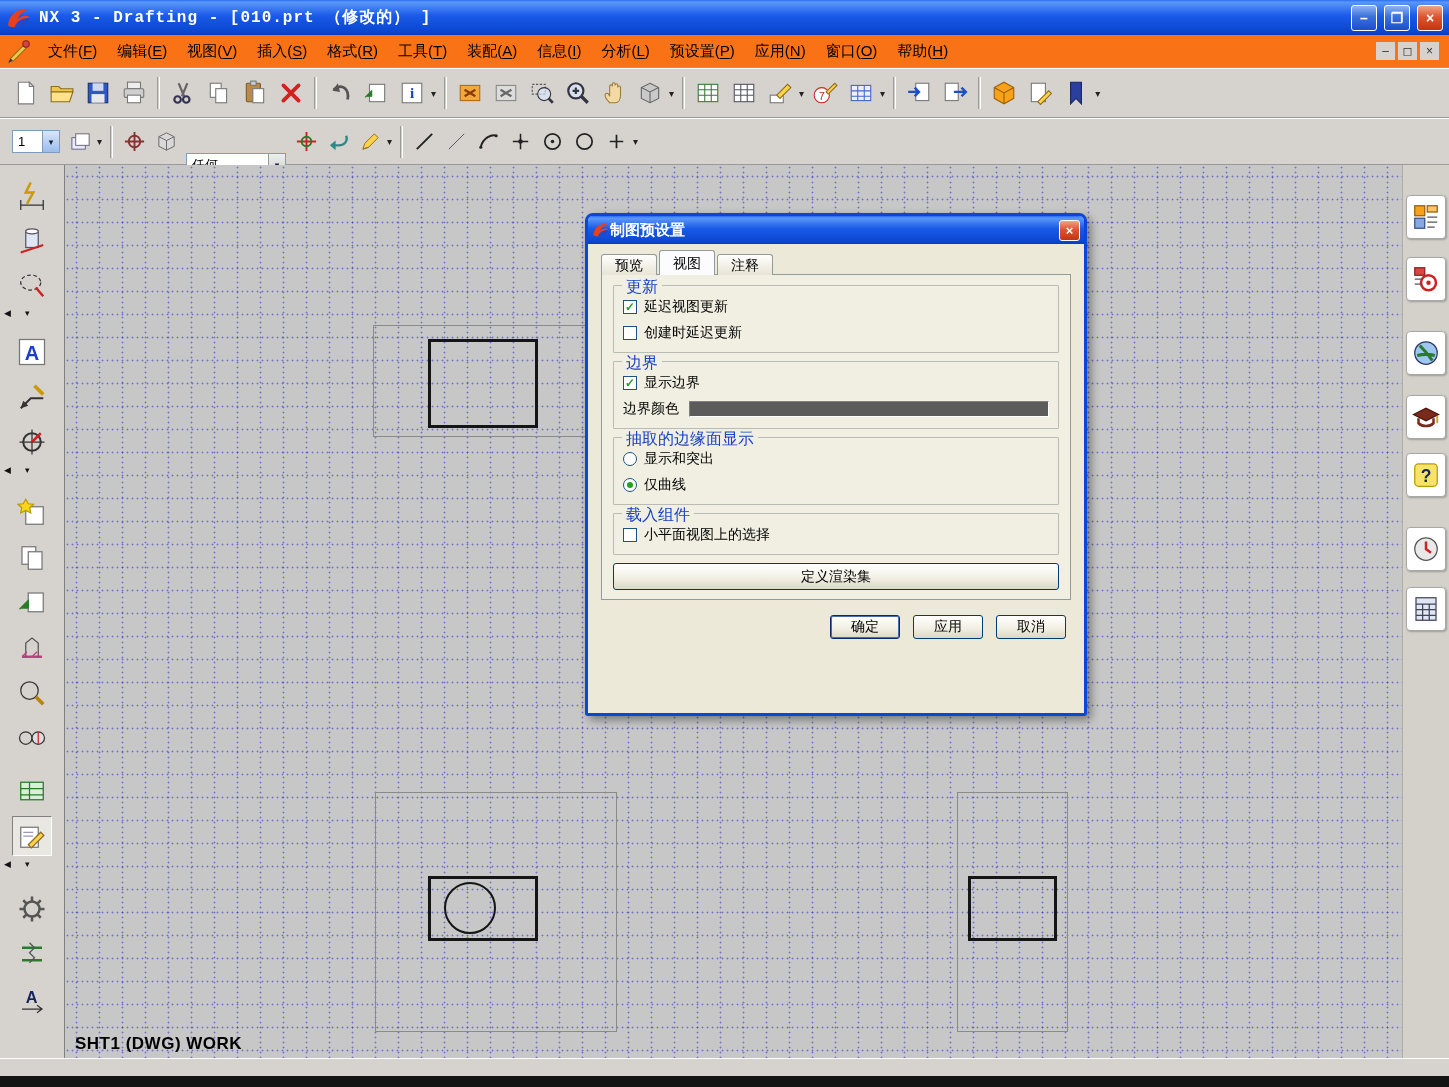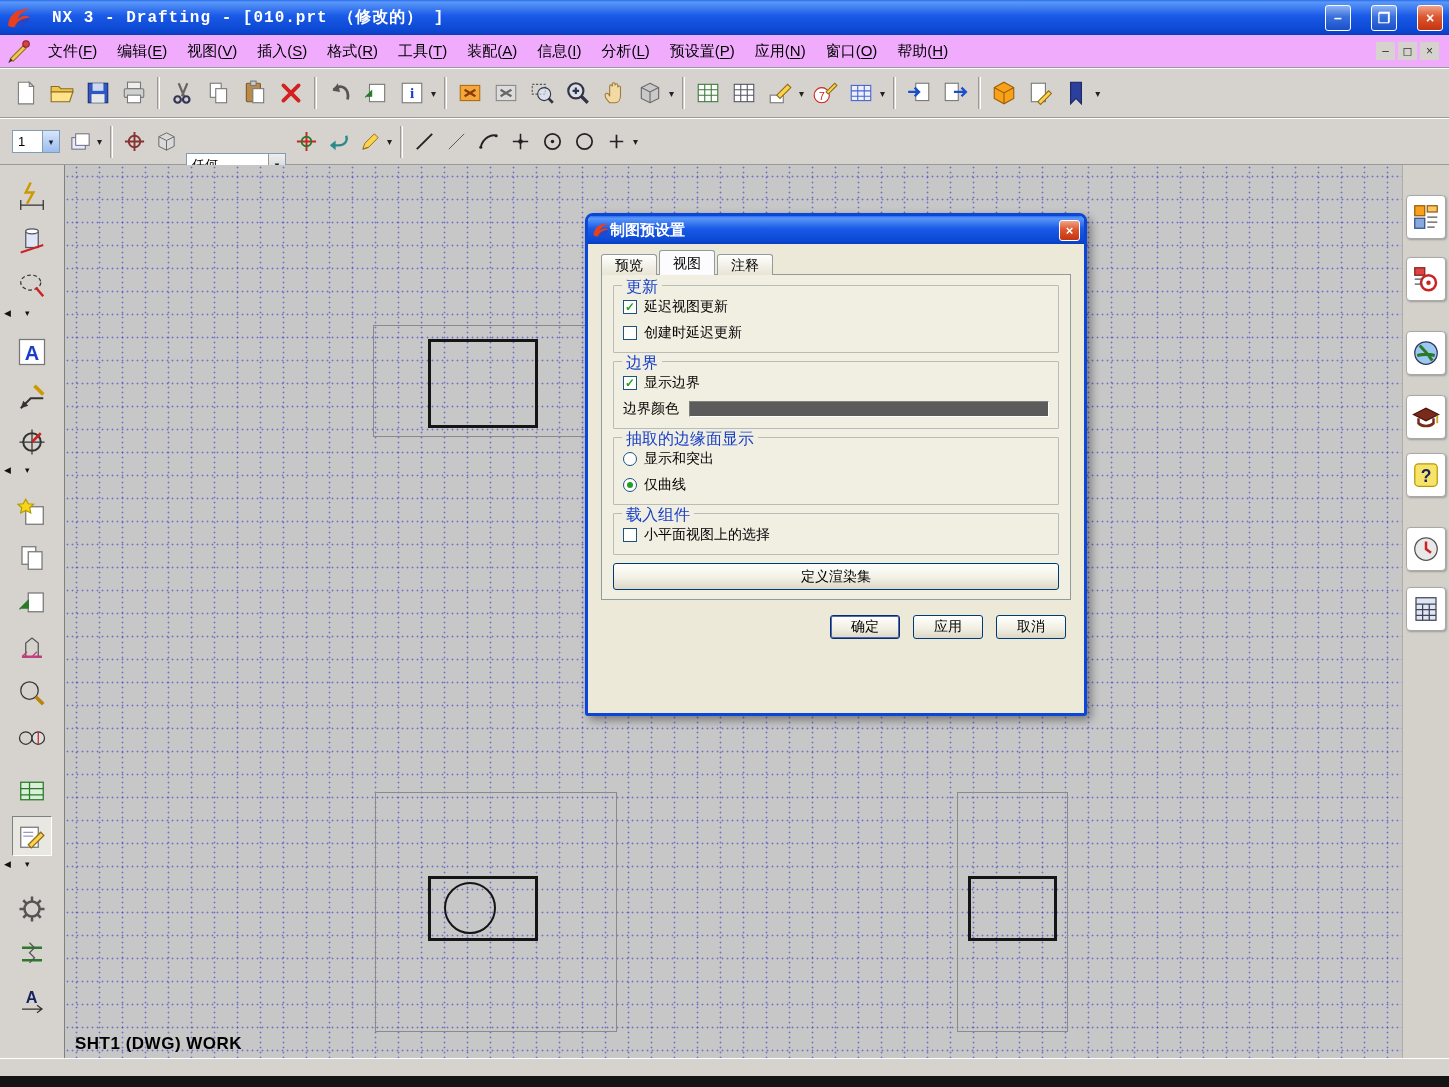--- a/index.html
+++ b/index.html
@@ -4,32 +4,32 @@
 <style>
   * { margin:0; padding:0; box-sizing:border-box; }
   html,body { background:#000; }
   body { font-family:"Liberation Sans", sans-serif; }
 
   .window { position:relative; width:1449px; height:1087px; background:#d6d3ce; overflow:hidden; }
 
   
   .titlebar { position:absolute; top:0; left:0; width:100%; height:35px;
     background:linear-gradient(180deg,#2a6ef0 0%,#5a97f8 6%,#1a5ae8 45%,#0a46d0 90%,#0a3cb8 100%);
-    display:flex; align-items:center; padding:0 6px; gap:20px; }
+    display:flex; align-items:center; padding:0 6px; gap:7px; }
   .app-icon { width:23px; height:23px; flex:0 0 auto; }
   .title-text { color:#fff; font-family:"Liberation Mono", monospace; font-weight:bold;
     font-size:16px; letter-spacing:1px; flex:1; white-space:nowrap; overflow:hidden; }
   .tb-btn { width:26px; height:26px; border-radius:3px; border:1px solid #fff;
     color:#fff; font-size:14px; font-weight:bold; line-height:1;
     display:flex; align-items:center; justify-content:center;
     background:linear-gradient(180deg,#8fb4f4,#3a70dc 45%,#1a50c8); cursor:default; }
   .tb-btn.close { background:linear-gradient(180deg,#f0a488,#dc5630 45%,#c43410); }
 
   
-  .menubar { position:absolute; top:35px; left:0; width:100%; height:33px; background:#f0abfc;
+  .menubar { position:absolute; top:35px; left:0; width:100%; height:33px; background:#f97316;
     border-bottom:1px solid #9a9a9a; display:flex; align-items:center; padding:0 4px; }
   .menu-app { width:22px; height:22px; margin:0 6px 0 2px; }
   .menu-item { padding:5px 10px; font-size:15px; color:#000; white-space:nowrap; }
   .menu-item u { text-underline-offset:2px; }
   .menu-controls { margin-left:auto; display:flex; gap:3px; padding-right:6px; }
   .mc-btn { width:19px; height:18px; font-size:12px; line-height:1; display:flex; align-items:center;
     justify-content:center; color:#333; background:#d6d3ce; border:1px solid #d6d3ce; }
 
   
   .toolbar { position:absolute; left:0; width:100%; background:#d6d3ce;

